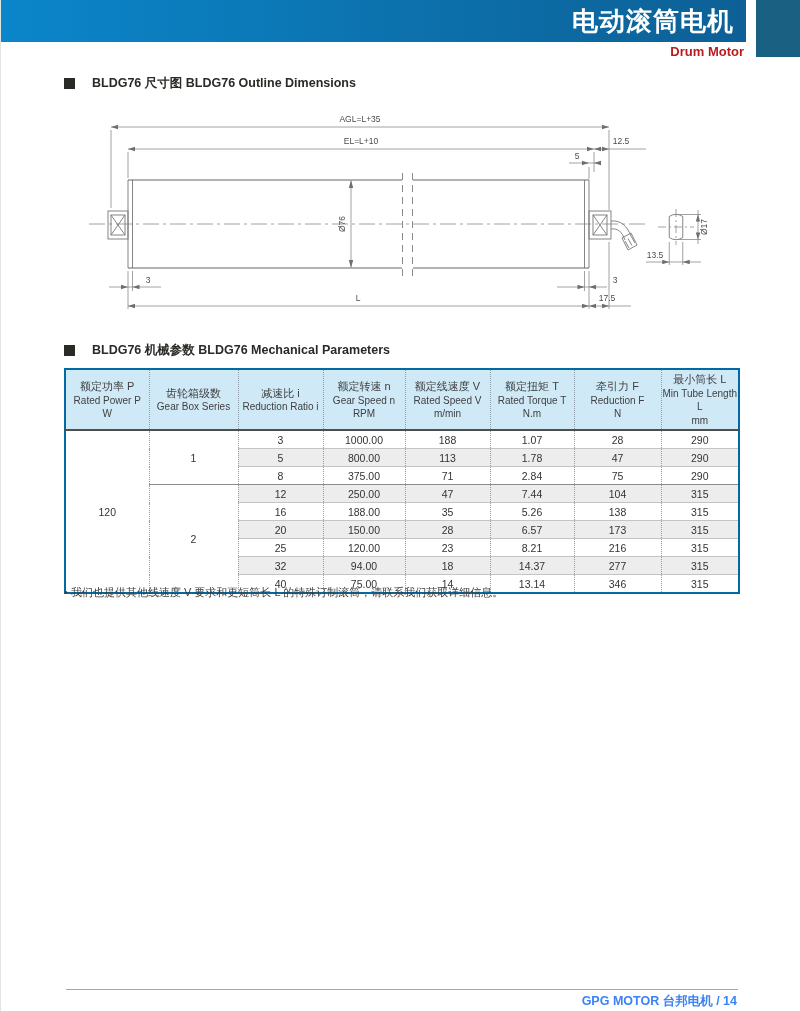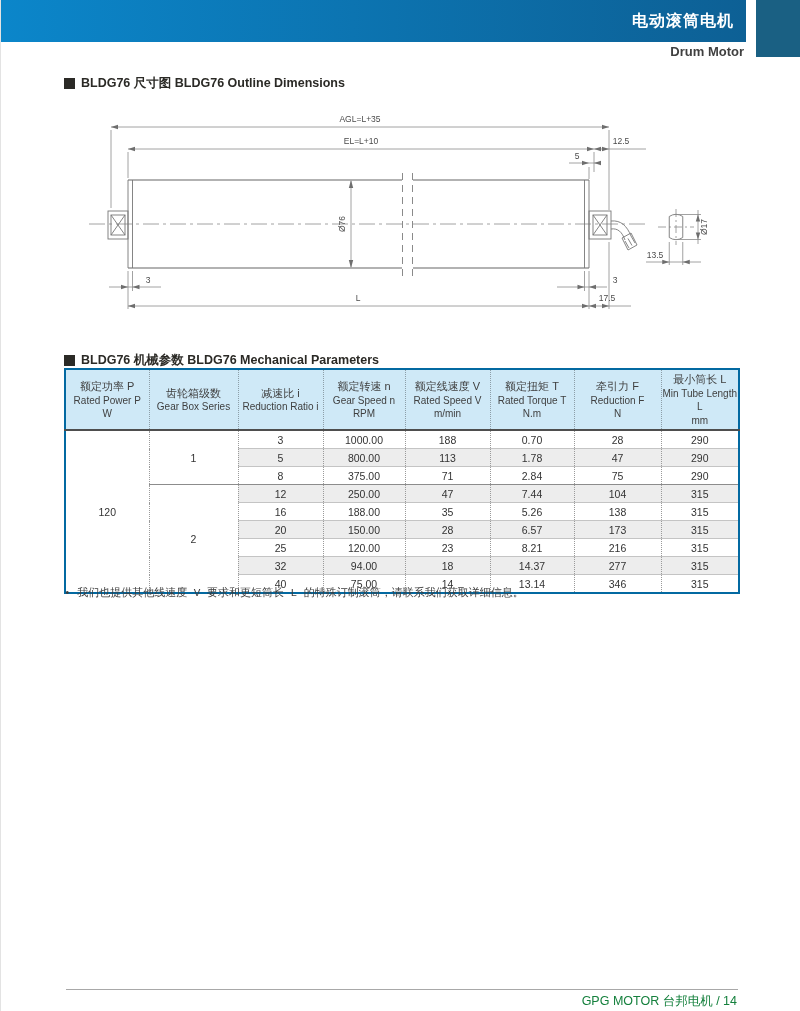--- a/index.html
+++ b/index.html
@@ -8,36 +8,36 @@
     font-family:"Liberation Sans","DejaVu Sans",sans-serif;
     border-left:1px solid #e3e3e3;box-sizing:border-box;overflow:hidden;
   }
   
   .banner{
     position:absolute;left:0;top:0;width:745px;height:42px;
     background:linear-gradient(to right,#0b86ca,#0d6095);
   }
   .banner-title{
     position:absolute;right:12px;top:0;height:42px;line-height:42px;
-    color:#ffffff;font-size:16px;font-weight:bold;letter-spacing:1px;
+    color:#ffffff;font-size:26px;font-weight:bold;letter-spacing:1px;
   }
   .corner-square{
     position:absolute;left:755px;top:0;width:45px;height:57px;background:#1a6083;
   }
   .subtitle{
-    position:absolute;right:56px;top:44px;font-size:13px;font-weight:bold;color:#404040;
+    position:absolute;right:56px;top:44px;font-size:13px;font-weight:bold;color:#b91c1c;
   }
   
   .section{
     position:absolute;left:63px;font-size:12.5px;font-weight:bold;color:#2b2a26;
-    display:flex;align-items:center;
+    display:flex;align-items:center;gap:11px;
   }
   .section .sq{display:inline-block;width:11px;height:11px;background:#2b2a26;margin-right:6px;}
   #section-outline{top:75px;}
-  #section-params{top:352px;}
+  #section-params{top:342px;}
   
   svg.drawing{position:absolute;left:0;top:105px;}
   svg .part{stroke:#666;fill:none;stroke-width:1.2;}
   svg .thin{stroke:#777;fill:none;stroke-width:0.9;}
   svg .dim{stroke:#8a8a8a;fill:none;stroke-width:0.8;}
   svg .dash{stroke:#7d7d7d;fill:none;stroke-width:0.9;stroke-dasharray:7 5;}
   svg .cl{stroke:#8a8a8a;fill:none;stroke-width:0.8;stroke-dasharray:16 4 3 4;}
   svg .cl2{stroke:#8a8a8a;fill:none;stroke-width:0.8;stroke-dasharray:8 3 2 3;}
   svg .arr{fill:#6e6e6e;stroke:none;}
   svg text{fill:#4a4a4a;font-size:8.5px;font-family:"Liberation Sans","DejaVu Sans",sans-serif;}
@@ -59,23 +59,23 @@
     text-align:center;vertical-align:middle;color:#333;font-size:10.5px;
     height:17px;padding:0;border-left:1px dotted #9a9a9a;
   }
   tr.r0 td:first-child{border-left:none;}
   td.d{border-top:1px solid #c4c4c4;}
   tr.r0 td.d{border-top:none;}
   tr.odd td.d{background:#ededed;}
   td.st{border-top:1.5px solid #8c8c8c !important;}
   td.mc{background:#ffffff;}
   
-  .footnote{position:absolute;left:63px;top:585px;font-size:11px;color:#3d3d3d;font-family:Liberation Mono, monospace;}
+  .footnote{position:absolute;left:63px;top:585px;font-size:11px;color:#3d3d3d;}
   .footer-line{position:absolute;left:65px;top:989px;width:672px;height:1px;background:#a8a8a8;}
-  .footer-text{position:absolute;right:63px;top:993px;font-size:12.5px;font-weight:normal;color:#15803d;}
+  .footer-text{position:absolute;right:63px;top:993px;font-size:12.5px;font-weight:bold;color:#3b82f6;}
 </style>
 </head>
 <body>
 
 <div class="banner">
   <div class="banner-title">电动滚筒电机</div>
 </div>
 <div class="corner-square"></div>
 <div class="subtitle">Drum Motor</div>
 
@@ -256,21 +256,21 @@
       </th>
     </tr>
   </thead>
   <tbody>
     <tr class="r0">
       <td class="mc" rowspan="9">120</td>
       <td class="mc" rowspan="3">1</td>
       <td class="d">3</td>
       <td class="d">1000.00</td>
       <td class="d">188</td>
-      <td class="d">0.70</td>
+      <td class="d">1.07</td>
       <td class="d">28</td>
       <td class="d">290</td>
     </tr>
     <tr class="odd">
       <td class="d">5</td>
       <td class="d">800.00</td>
       <td class="d">113</td>
       <td class="d">1.78</td>
       <td class="d">47</td>
       <td class="d">290</td>

